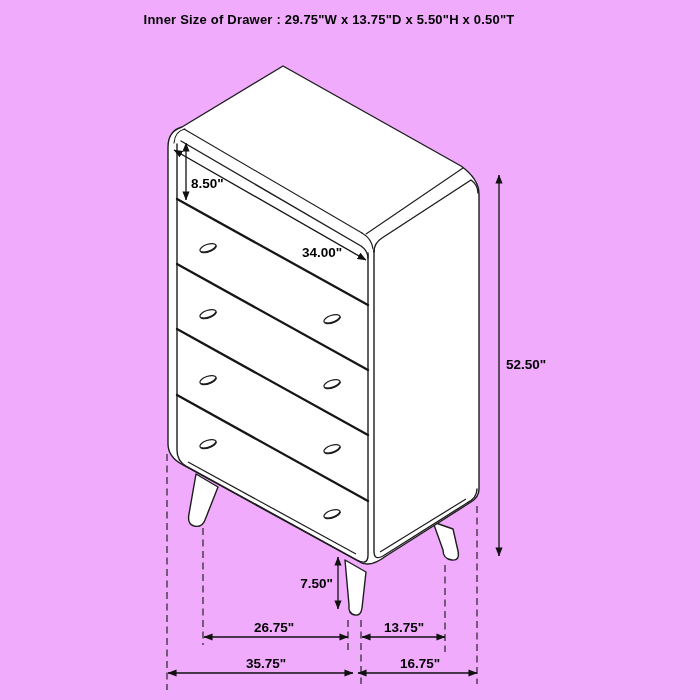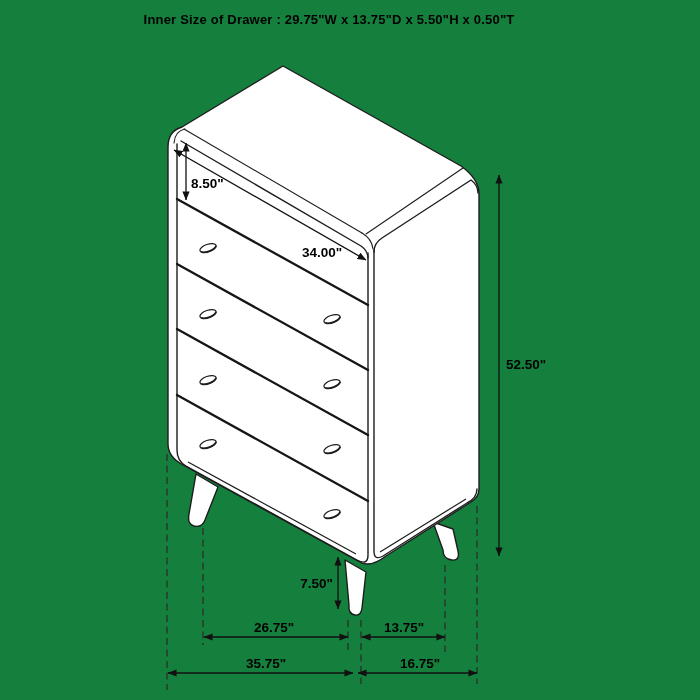--- a/index.html
+++ b/index.html
@@ -1,17 +1,17 @@
 <!DOCTYPE html>
 <html><head>
 <meta charset="utf-8">
 <style>
   html,body{margin:0;padding:0;background:#fff;}
   .canvas{
-    position:relative;width:700px;height:700px;background:#15803d;
+    position:relative;width:700px;height:700px;background:#f0abfc;
     font-family:"Liberation Sans", sans-serif;overflow:hidden;
   }
   svg{display:block;}
   .outline{fill:none;stroke:#1d1d1d;stroke-width:1.4;stroke-linejoin:round;stroke-linecap:round;}
   .thin{fill:none;stroke:#1d1d1d;stroke-width:1.1;stroke-linejoin:round;stroke-linecap:round;}
   .fillwhite{fill:#ffffff;stroke:#1d1d1d;stroke-width:1.4;stroke-linejoin:round;}
   .divider{stroke:#161616;stroke-width:2.3;stroke-linecap:round;fill:none;}
   .lip{stroke:#1d1d1d;stroke-width:1.2;fill:none;}
   .dim{stroke:#111;stroke-width:1.3;fill:none;marker-start:url(#arrow);marker-end:url(#arrow);}
   .ext{stroke:#2a2a2a;stroke-width:1.25;fill:none;stroke-dasharray:7 4.5;}

